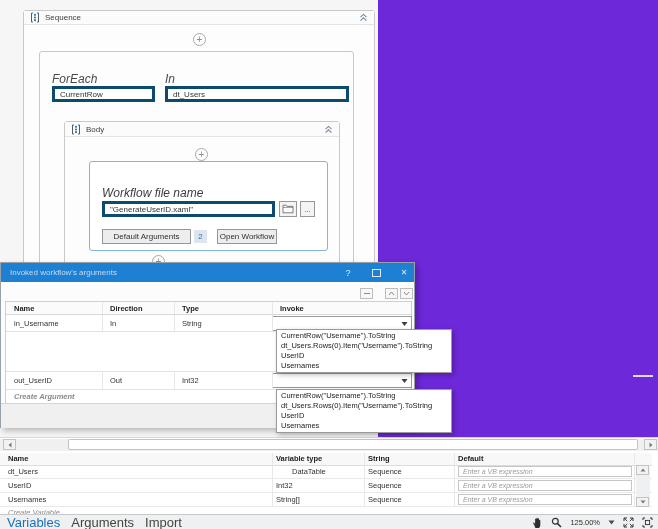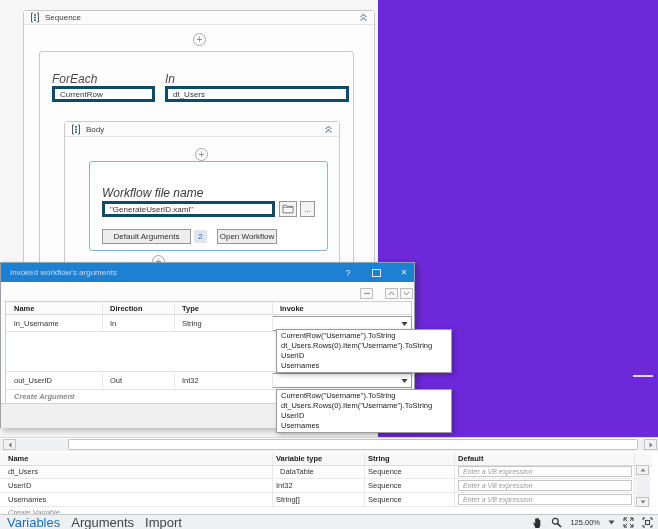--- a/index.html
+++ b/index.html
@@ -245,21 +245,21 @@
       <span class="vcell" style="left:368px;line-height:12px;font-weight:bold;color:#222;">String</span>
       <span class="vcell" style="left:458px;line-height:12px;font-weight:bold;color:#222;">Default</span>
       <i class="vl" style="left:272px;"></i>
         <i class="vl" style="left:364px;"></i>
         <i class="vl" style="left:454px;"></i>
         <i class="vl" style="left:634px;"></i>
     </div>
 
     <div class="vrow" style="top:27px;">
       <span class="vcell" style="left:8px;">dt_Users</span>
-      <span class="vcell" style="left:280px;text-align:right;">DataTable</span>
+      <span class="vcell" style="left:292px;text-align:right;">DataTable</span>
       <span class="vcell" style="left:368px;">Sequence</span>
       <div class="vipt" style="line-height:9.5px;display:flex;align-items:center;">Enter a VB expression</div>
       <i class="vl" style="left:272px;"></i>
         <i class="vl" style="left:364px;"></i>
         <i class="vl" style="left:454px;"></i>
         <i class="vl" style="left:634px;"></i>
     </div>
     <div class="vrow" style="top:41px;">
       <span class="vcell" style="left:8px;">UserID</span>
       <span class="vcell" style="left:276px;">Int32</span>

